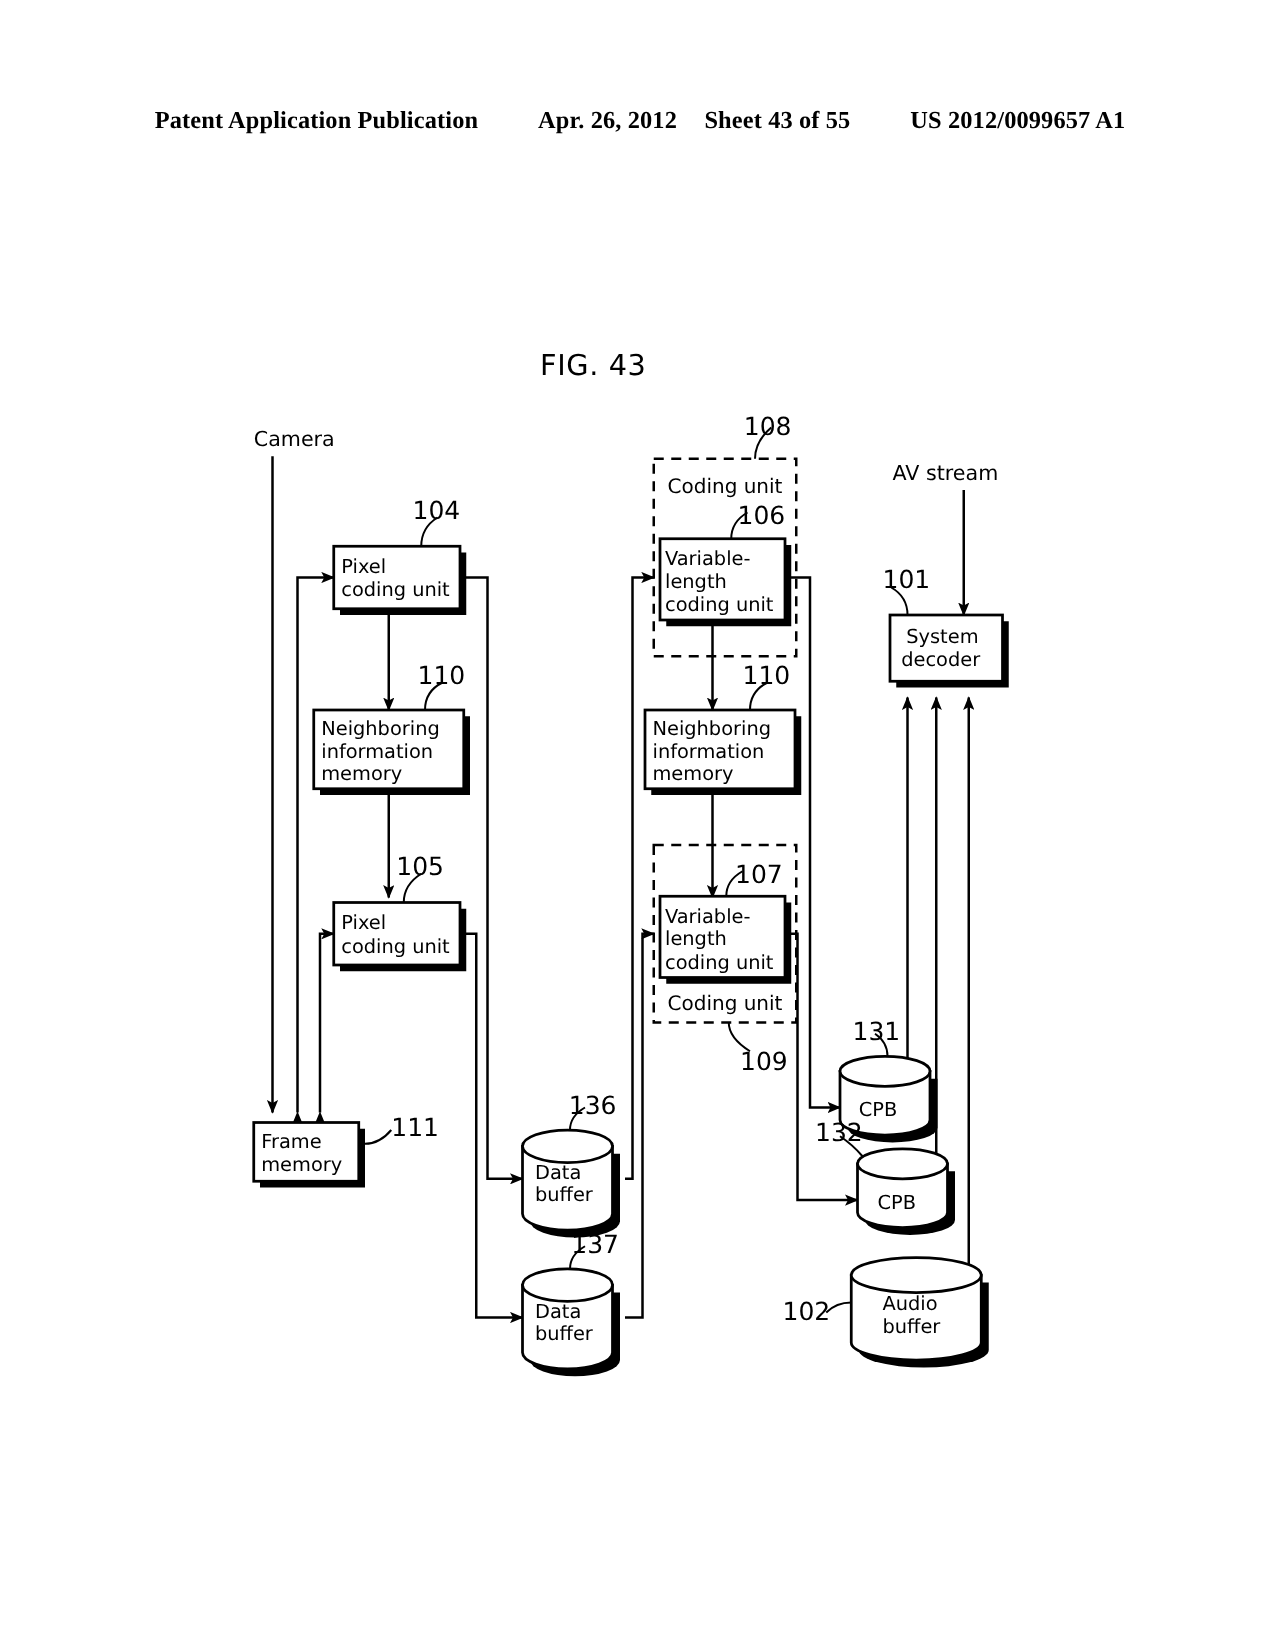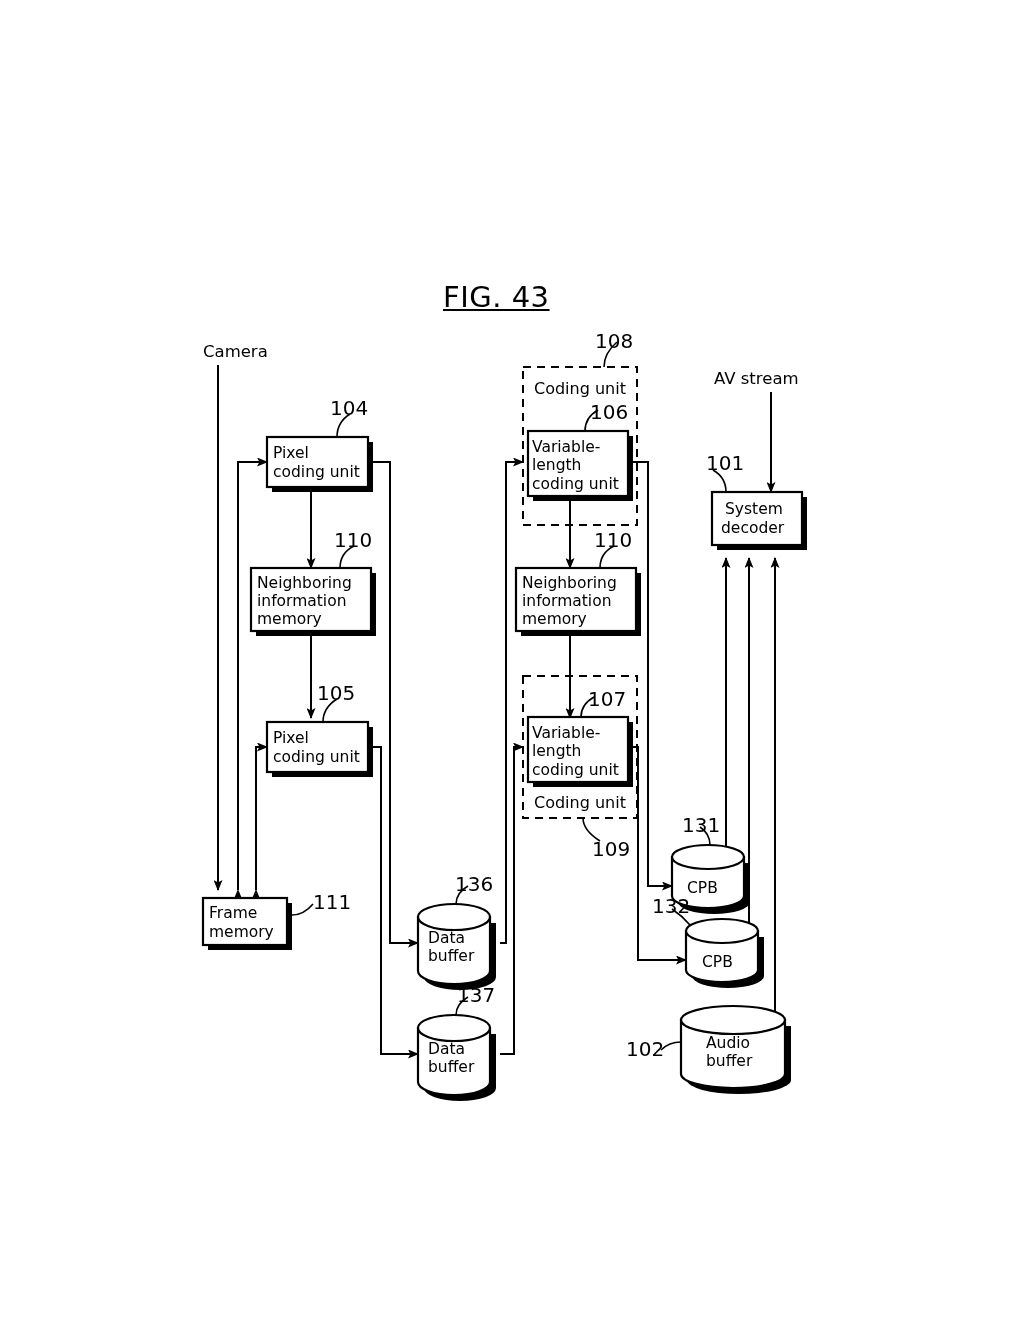--- a/index.html
+++ b/index.html
@@ -35,26 +35,25 @@
     white-space: nowrap;
   }
   .pat-header .seg { display: inline-block; vertical-align: baseline; }
   .gap-a { display: inline-block; width: 38px; }
   .gap-b { display: inline-block; width: 12px; }
   .gap-c { display: inline-block; width: 38px; }
 
   
   .fig-title {
     position: absolute;
-    left: 443px;
+    left: 432px;
     top: 280px;
     font-family: "DejaVu Sans", sans-serif;
-    font-size: 29px;
+    font-size: 23px;
     letter-spacing: 0.5px;
-    text-decoration: underline;
   }
 
   
   #diagram {
     position: absolute;
     left: 0;
     top: 0;
     width: 1024px;
     height: 1320px;
   }
@@ -65,20 +64,29 @@
   .lbl-node { font-size: 15.5px; }
   .lbl-ref  { font-size: 20px; }
   .lbl-free { font-size: 16.5px; }
   .lbl-dashcap { font-size: 16px; }
 </style>
 </head>
 <body>
 
 <div id="page">
 
+  <div class="pat-header">
+    <span class="seg">Patent Application Publication</span>
+    <span class="gap-a"></span>
+    <span class="seg">Apr. 26, 2012</span>
+    <span class="gap-b"></span>
+    <span class="seg">Sheet 43 of 55</span>
+    <span class="gap-c"></span>
+    <span class="seg">US 2012/0099657 A1</span>
+  </div>
 
   <div class="fig-title">FIG. 43</div>
 
   <svg id="diagram" viewBox="0 0 1024 1320">
     <defs>
       <marker id="ah" markerWidth="11" markerHeight="9" refX="10" refY="4.5" orient="auto" markerUnits="userSpaceOnUse">
         <path d="M0,0 L11,4.5 L0,9 L2.4,4.5 Z" fill="#000"></path>
       </marker>
     </defs>
 

